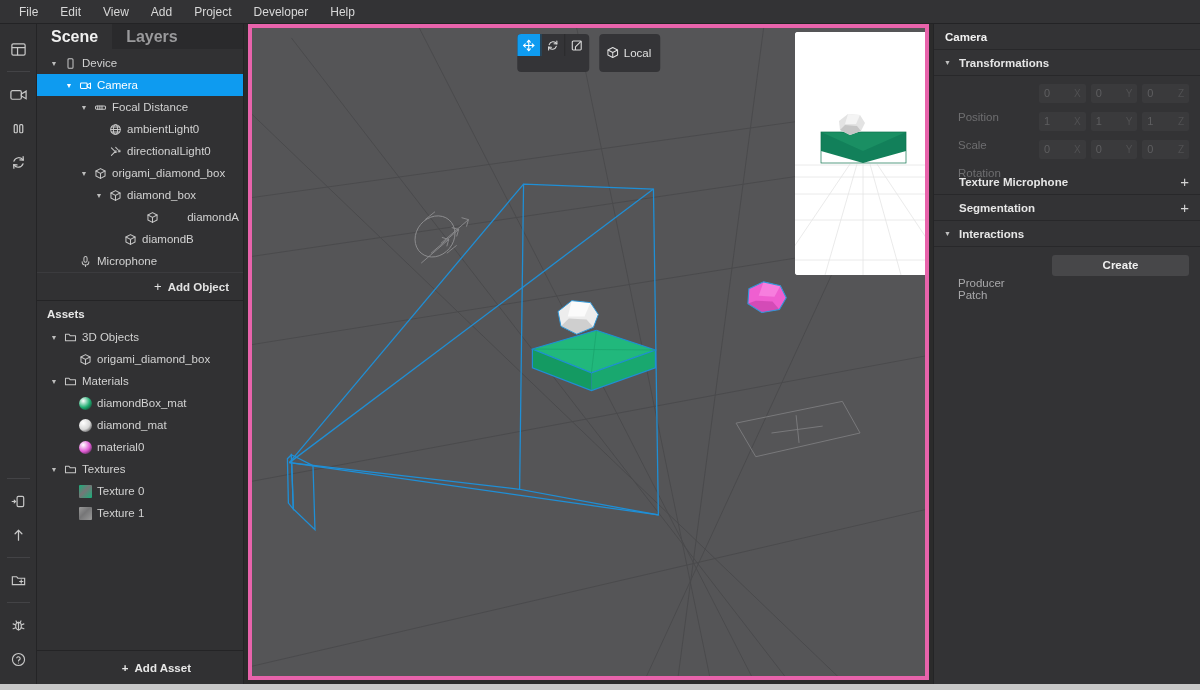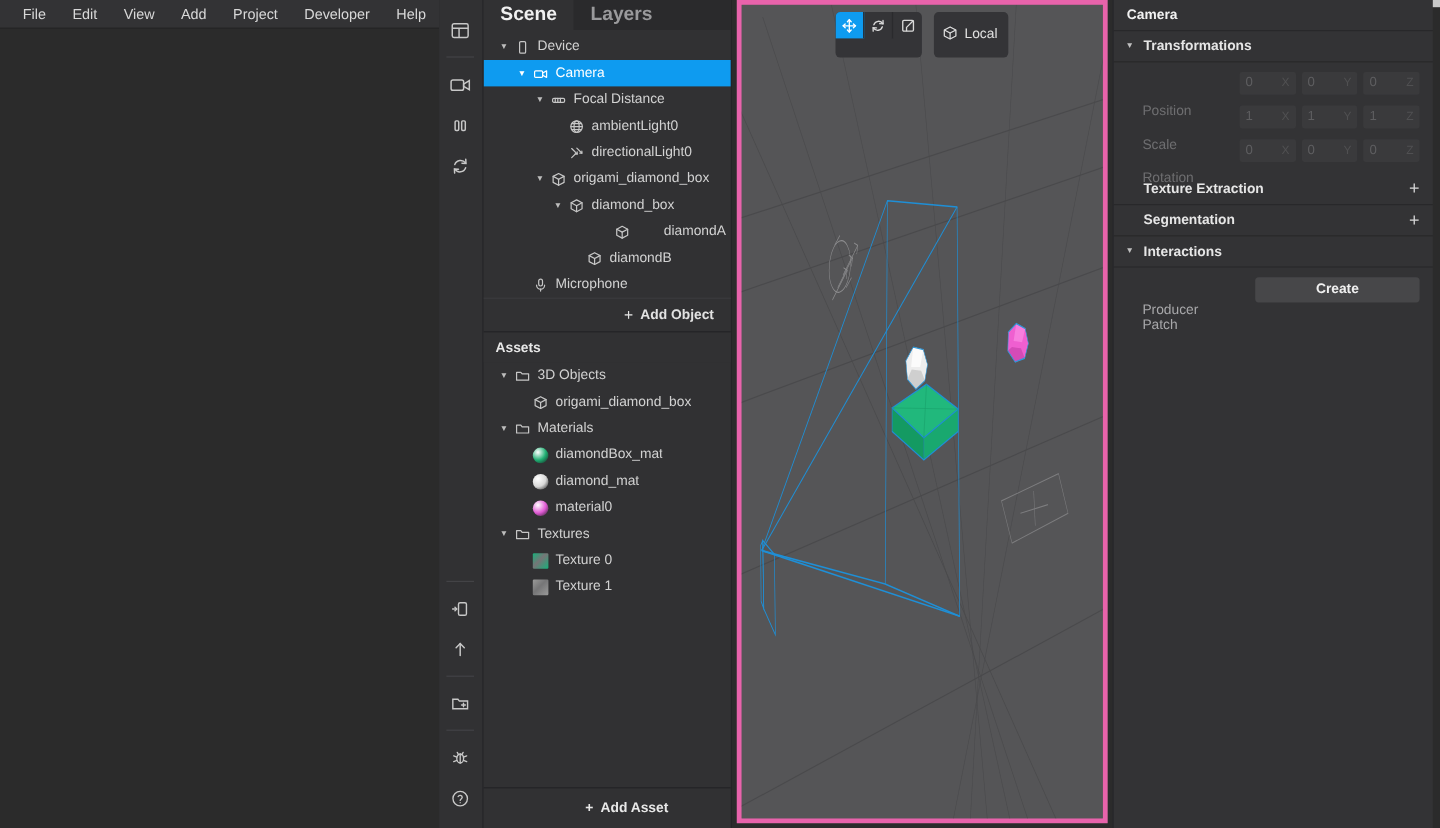--- a/index.html
+++ b/index.html
@@ -4,21 +4,21 @@
 <style>
   * { box-sizing: border-box; margin: 0; padding: 0; }
   html, body {
     width: 1200px; height: 690px;
     background: #2b2b2b;
     font-family: "Liberation Sans", sans-serif;
     overflow: hidden;
     -webkit-font-smoothing: antialiased;
   }
 
-  #app { position: relative; width: 1200px; height: 690px; display: flex; flex-direction: row; }
+  #app { position: relative; width: 1200px; height: 690px; display: flex; flex-direction: column; }
 
   
   .menubar {
     height: 24px; flex: 0 0 24px;
     background: #333335;
     display: flex; align-items: center;
     padding-left: 8px;
     border-bottom: 1px solid #232325;
   }
   .menu-item {
@@ -710,21 +710,21 @@
             <div class="prop-field">
               <span>0</span>
               <span class="axis">Z</span>
             </div>
           </div>
         </div>
       </div>
 
       <div class="sec-head">
         <span class="caret"></span>
-        <span>Texture Extraction</span>
+        <span>Texture Microphone</span>
         <span class="sec-plus">+</span>
       </div>
 
       <div class="sec-head">
         <span class="caret"></span>
         <span>Segmentation</span>
         <span class="sec-plus">+</span>
       </div>
 
       <div class="sec-head">

